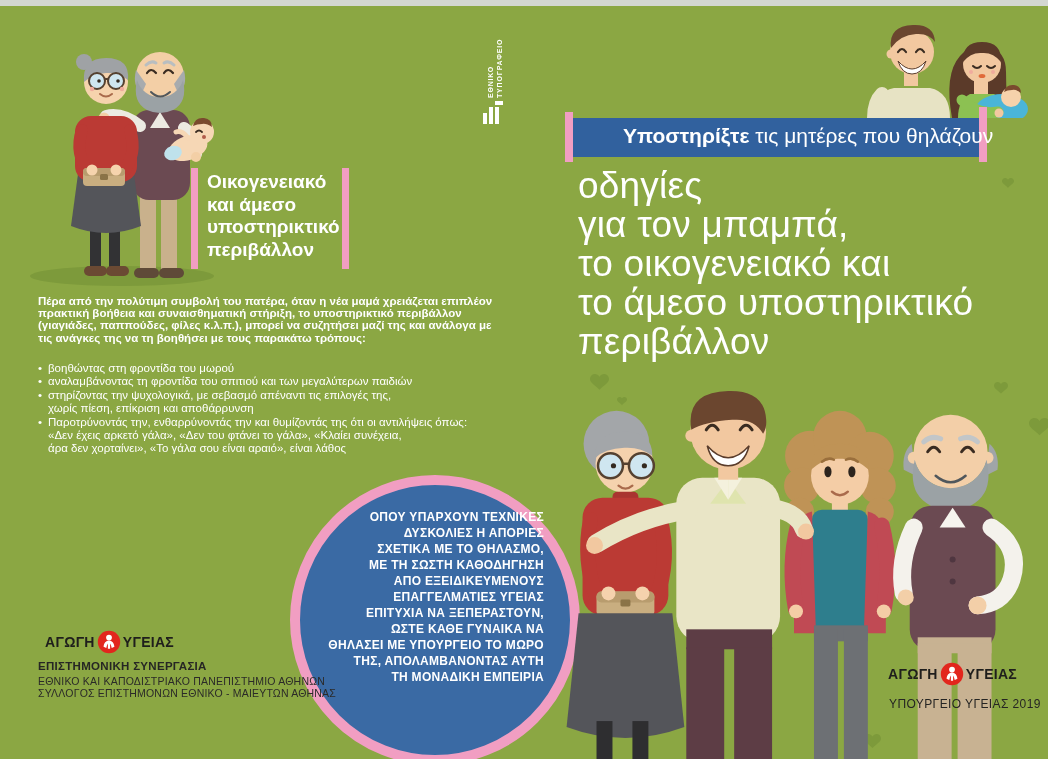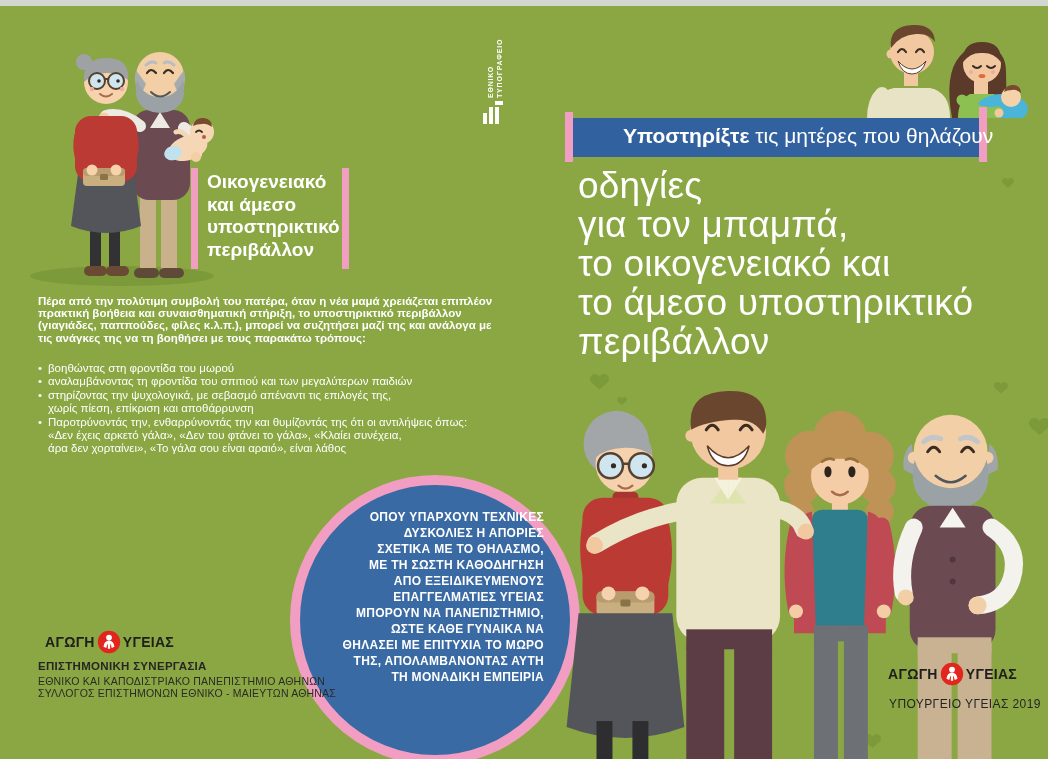--- a/index.html
+++ b/index.html
@@ -181,23 +181,23 @@
   </div>
 
   <div id="support-circle" class="abs"></div>
   <div id="circle-text" class="abs">
     <div class="nw">ΟΠΟΥ ΥΠΑΡΧΟΥΝ ΤΕΧΝΙΚΕΣ</div>
     <div class="nw">ΔΥΣΚΟΛΙΕΣ Η ΑΠΟΡΙΕΣ</div>
     <div class="nw">ΣΧΕΤΙΚΑ ΜΕ ΤΟ ΘΗΛΑΣΜΟ,</div>
     <div class="nw">ΜΕ ΤΗ ΣΩΣΤΗ ΚΑΘΟΔΗΓΗΣΗ</div>
     <div class="nw">ΑΠΟ ΕΞΕΙΔΙΚΕΥΜΕΝΟΥΣ</div>
     <div class="nw">ΕΠΑΓΓΕΛΜΑΤΙΕΣ ΥΓΕΙΑΣ</div>
-    <div class="nw">ΜΠΟΡΟΥΝ ΝΑ ΠΑΝΕΠΙΣΤΗΜΙΟ,</div>
+    <div class="nw">ΕΠΙΤΥΧΙΑ ΝΑ ΞΕΠΕΡΑΣΤΟΥΝ,</div>
     <div class="nw">ΩΣΤΕ ΚΑΘΕ ΓΥΝΑΙΚΑ ΝΑ</div>
-    <div class="nw">ΘΗΛΑΣΕΙ ΜΕ ΕΠΙΤΥΧΙΑ ΤΟ ΜΩΡΟ</div>
+    <div class="nw">ΘΗΛΑΣΕΙ ΜΕ ΥΠΟΥΡΓΕΙΟ ΤΟ ΜΩΡΟ</div>
     <div class="nw">ΤΗΣ, ΑΠΟΛΑΜΒΑΝΟΝΤΑΣ ΑΥΤΗ</div>
     <div class="nw">ΤΗ ΜΟΝΑΔΙΚΗ ΕΜΠΕΙΡΙΑ</div>
   </div>
 
   <div id="agogi-left" class="abs agogi-logo">
     <span>ΑΓΩΓΗ</span>
     <svg width="24" height="24" viewBox="0 0 30 30">
       <circle cx="15" cy="15" r="14" fill="#e2261d"></circle>
       <circle cx="15" cy="9.5" r="3.6" fill="#fff"></circle>
       <path d="M15 13.2 C11 13.5 8.6 16.5 8.2 21 L11.6 22.6 C12.2 19.4 13 17.6 13.6 16.8 L13.6 23.4 L16.4 23.4 L16.4 16.8 C17 17.6 17.8 19.4 18.4 22.6 L21.8 21 C21.4 16.5 19 13.5 15 13.2 Z" fill="#fff"></path>

